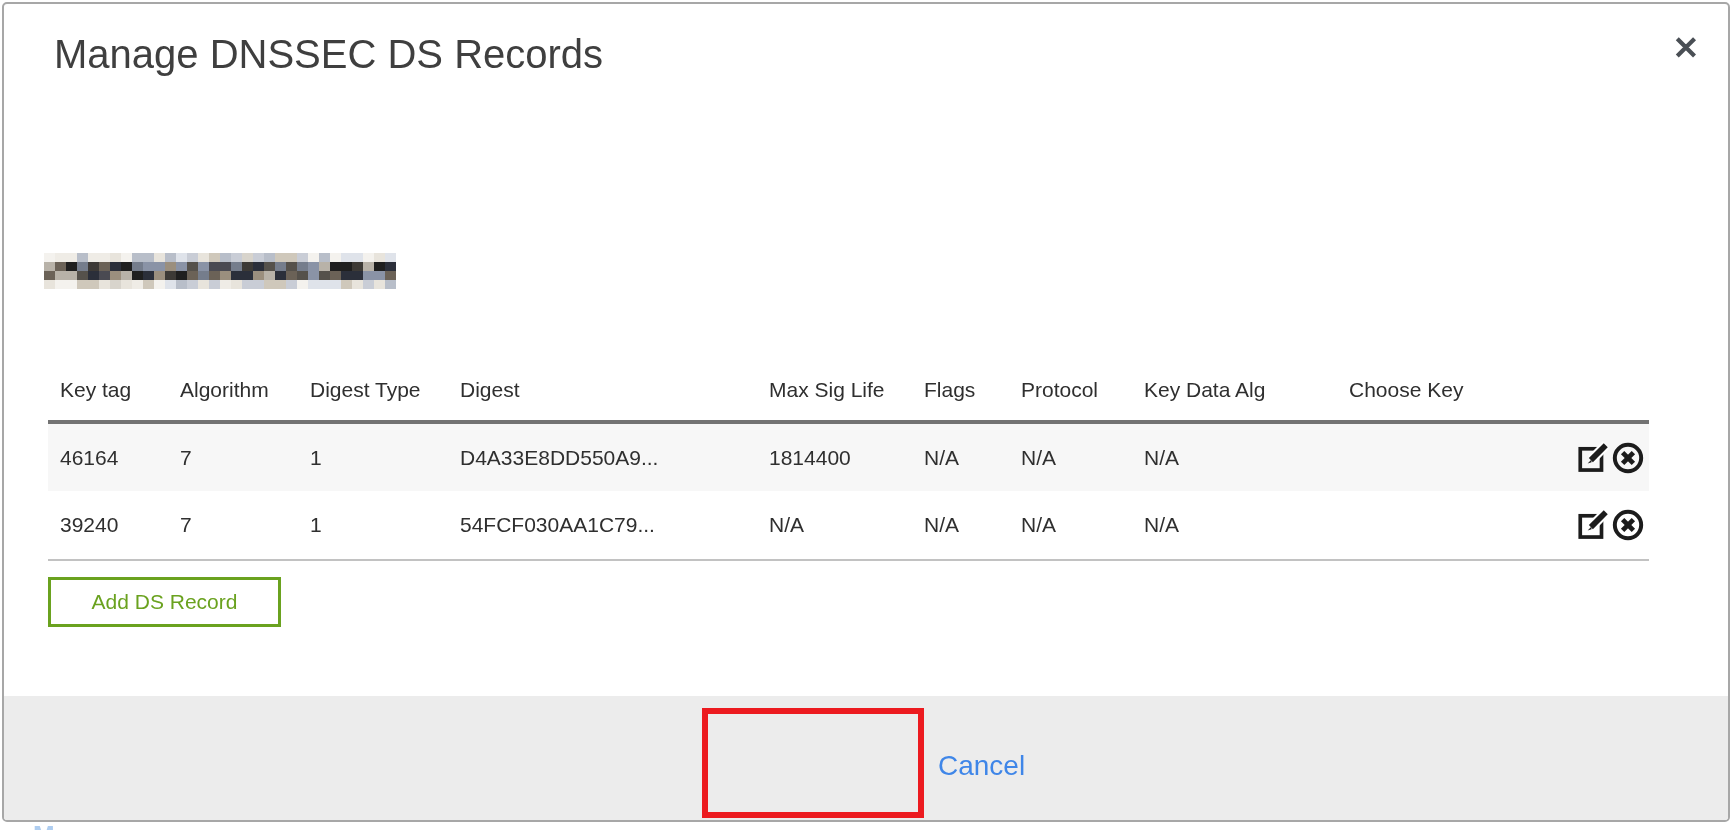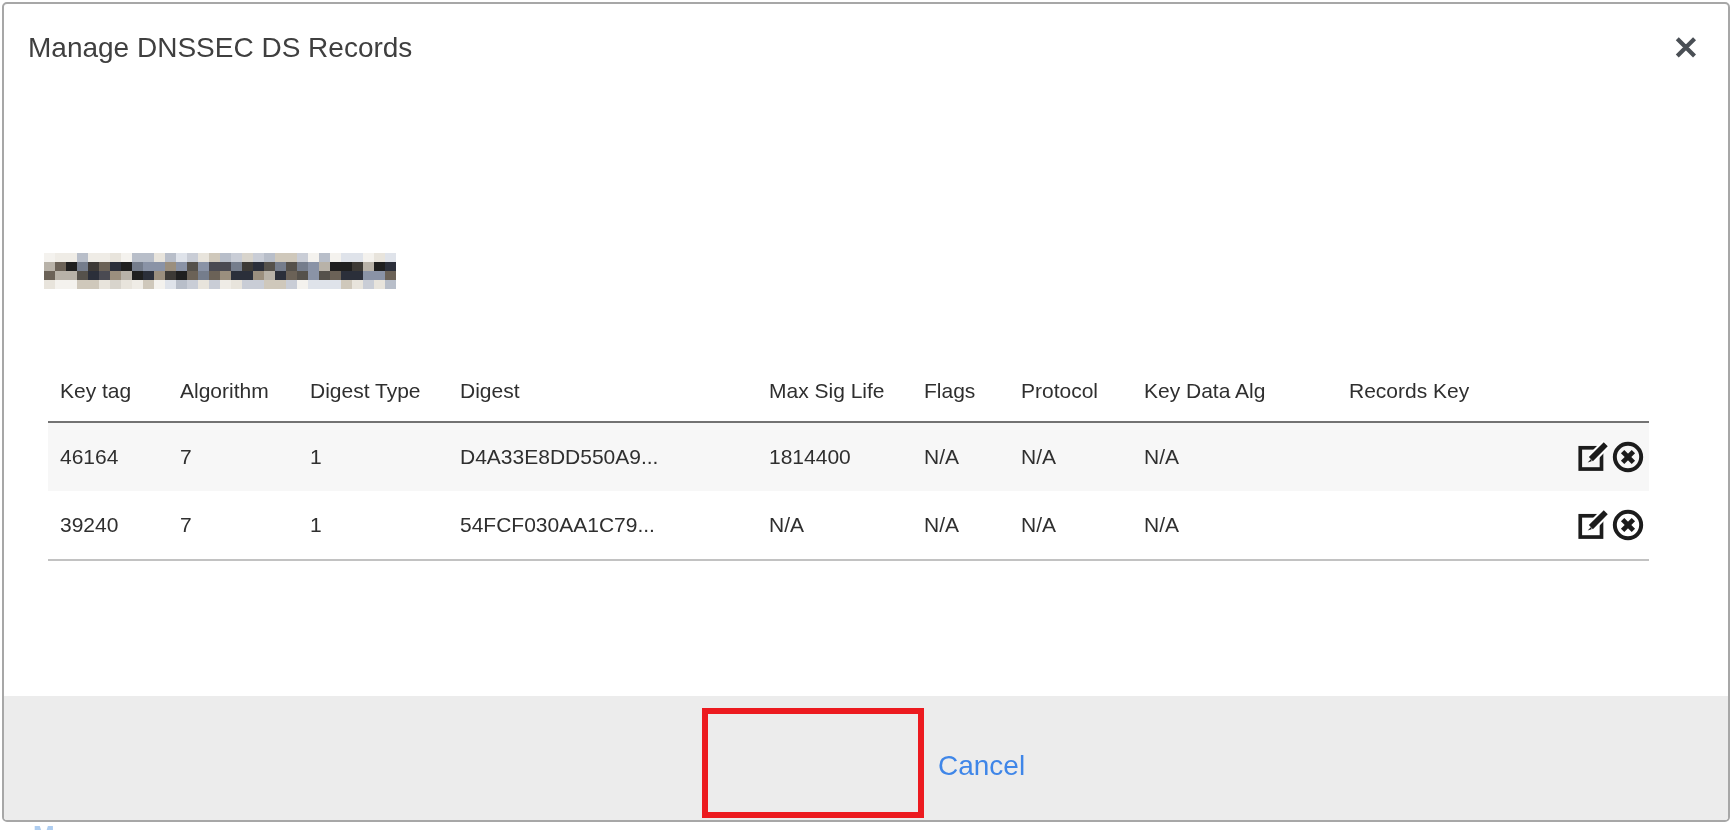--- a/index.html
+++ b/index.html
@@ -6,21 +6,21 @@
   html,body { background:#ffffff; }
   body { font-family:"Liberation Sans", sans-serif; }
   .screen {
     position:relative; width:1734px; height:830px; background:#ffffff; overflow:hidden;
   }
   .modal {
     position:absolute; left:2px; top:2px; width:1728px; height:820px;
     background:#ffffff; border:2px solid #a7a7a7; border-radius:5px; overflow:hidden;
   }
   .modal-title {
-    position:absolute; left:24px; top:28px; font-size:28px; font-weight:400;
+    position:absolute; left:50px; top:28px; font-size:40px; font-weight:400;
     color:#3f3f3f; letter-spacing:0;
   }
   .close-btn {
     position:absolute; left:1660px; top:22px; width:44px; height:44px;
     font-size:32px; font-weight:700; color:#4a4f55; text-align:center; line-height:44px;
     cursor:pointer; border:none; background:transparent;
   }
   .redacted {
     position:absolute; left:40px; top:249px; width:352px; height:36px;
     display:grid; grid-template-columns:repeat(32, 11px); grid-auto-rows:9px;
@@ -30,21 +30,21 @@
     position:absolute; left:40px; top:318px; font-size:24px; color:#2d2d2d;
   }
   .ds-table {
     position:absolute; left:44px; top:360px; width:1601px;
     border-collapse:collapse; table-layout:fixed; font-size:21px; color:#2f2f2f;
   }
   .ds-table th {
     font-weight:400; text-align:left; vertical-align:bottom;
     padding:0 0 18px 12px; height:58px; font-size:21px; color:#2f2f2f;
   }
-  .ds-table thead tr { border-bottom:2px solid #737373; }
+  .ds-table thead tr { border-bottom:4px solid #737373; }
   .ds-table tbody tr { height:69px; }
   .ds-table tbody tr.row-odd { background:#f7f7f7; }
   .ds-table tbody tr.row-even { background:#ffffff; border-bottom:2px solid #c2c2c2; }
   .ds-table td { padding:0 0 0 12px; vertical-align:middle; }
   .actions-cell { text-align:right; padding-right:4px !important; white-space:nowrap; }
   .icon-btn {
     display:inline-block; width:34px; height:34px; vertical-align:middle;
     border:none; background:transparent; cursor:pointer; padding:0; margin-left:1px;
   }
   .icon-btn svg { width:34px; height:34px; display:block; }
@@ -232,21 +232,21 @@
       <thead>
         <tr>
           <th>Key tag</th>
           <th>Algorithm</th>
           <th>Digest Type</th>
           <th>Digest</th>
           <th>Max Sig Life</th>
           <th>Flags</th>
           <th>Protocol</th>
           <th>Key Data Alg</th>
-          <th>Records Key</th>
+          <th>Choose Key</th>
           <th></th>
         </tr>
       </thead>
       <tbody>
         <tr class="row-odd">
           <td>46164</td>
           <td>7</td>
           <td>1</td>
           <td>D4A33E8DD550A9...</td>
           <td>1814400</td>
@@ -294,20 +294,21 @@
                 <circle cx="12" cy="12" r="9.3" stroke-width="2.8"></circle>
                 <line x1="8.2" y1="8.2" x2="15.8" y2="15.8" stroke-width="3.4"></line>
                 <line x1="15.8" y1="8.2" x2="8.2" y2="15.8" stroke-width="3.4"></line>
               </svg>
             </button>
           </td>
         </tr>
       </tbody>
     </table>
 
+    <button class="add-btn">Add DS Record</button>
 
     <div class="footer">
       <div class="annotation-box"></div>
       <a class="cancel-link">Cancel</a>
     </div>
 
   </div>
   <div class="bg-peek">M</div>
 </div>
 

